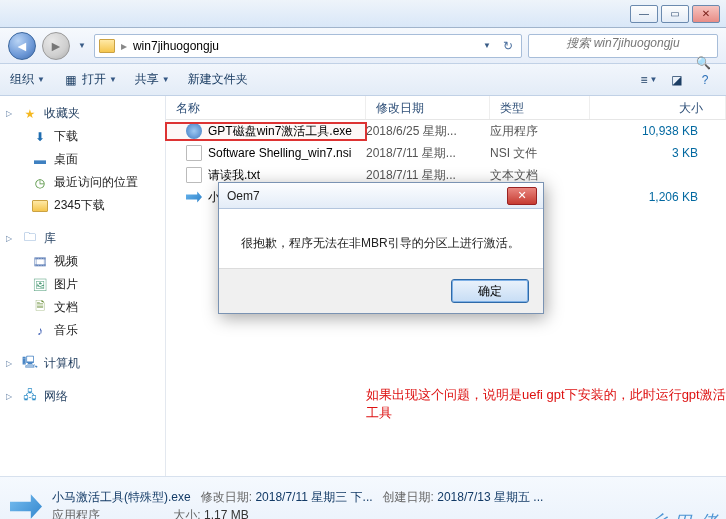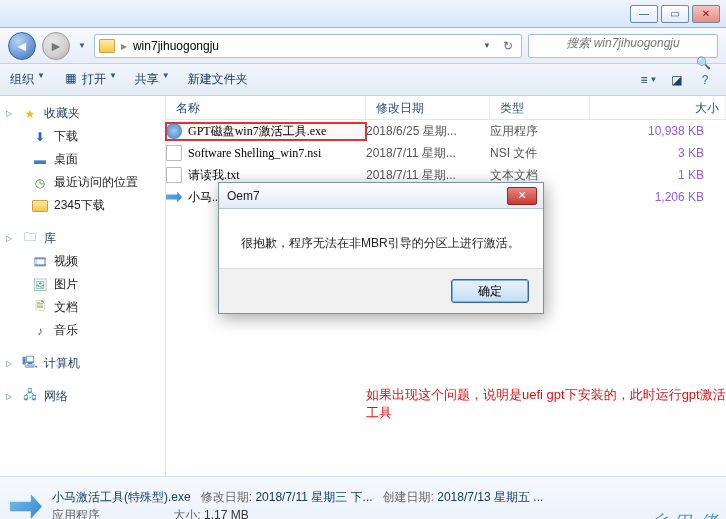--- a/index.html
+++ b/index.html
@@ -17,21 +17,21 @@
 .dropdown-arrow { font-size: 8px; color: #3a5c87; padding: 0 2px; }
 .addrbox { flex: 1; height: 24px; border: 1px solid #a7bdd9; background: #fff; display: flex; align-items: center; padding: 0 4px; gap: 6px; border-radius: 2px; }
 .addrbox .folder-i { width: 16px; height: 14px; background: linear-gradient(#ffe9a6,#f5c64e); border: 1px solid #cba243; border-radius: 1px; }
 .addrbox .sep { color: #888; }
 .addrrefresh { font-size: 12px; color: #4a6f9e; padding: 0 4px; }
 .searchbox { width: 190px; height: 24px; border: 1px solid #a7bdd9; background: #fff; display: flex; align-items: center; padding: 0 6px; gap: 4px; color: #767676; font-style: italic; border-radius: 2px; flex-direction: column; }
 .searchbox .mag { color: #4e77aa; font-style: normal; }
 
 
 .toolbar { height: 32px; background: linear-gradient(#f2f6fc,#e3ecf7); border-bottom: 1px solid #c1d1e6; display: flex; align-items: center; padding: 0 10px; gap: 18px; color: #1b3d63; }
-.toolbar .tb { display: flex; align-items: flex-start; gap: 3px; }
+.toolbar .tb { display: flex; align-items: center; gap: 3px; }
 .toolbar .arr { font-size: 8px; color: #355884; }
 .toolbar .right { margin-left: auto; display: flex; gap: 6px; align-items: center; }
 .iconbtn { width: 22px; height: 20px; border: 1px solid transparent; display: flex; align-items: center; justify-content: center; border-radius: 2px; }
 
 
 .main { display: flex; height: 380px; }
 .sidebar { width: 166px; background: #fff; border-right: 1px solid #e3e8ef; padding: 6px 4px; overflow: hidden; }
 .navgroup { margin-bottom: 10px; }
 .navhead, .navitem { display: flex; align-items: center; gap: 6px; padding: 3px 4px 3px 14px; color: #1d3a5c; cursor: default; white-space: nowrap; }
 .navhead { font-weight: normal; padding-left: 2px; }
@@ -51,26 +51,26 @@
 .ic.doc { color: #6b8f3a; }
 .ic.mus { color: #3b5cb3; }
 
 
 .content { flex: 1; position: relative; background: #fff; }
 .cols { display: flex; height: 24px; border-bottom: 1px solid #e6e6e6; color: #2d4e77; font-size: 12px; }
 .col { padding: 4px 10px; border-right: 1px solid #eee; }
 .col.name { width: 200px; }
 .col.date { width: 124px; }
 .col.type { width: 100px; }
-.col.size { flex: 1; text-align: right; padding-right: 6px; }
+.col.size { flex: 1; text-align: right; padding-right: 22px; }
 .row { display: flex; height: 22px; align-items: center; font-size: 12px; }
-.row .name { width: 200px; padding-left: 0; display: flex; align-items: center; gap: 6px; overflow: hidden; white-space: nowrap; font-family: Liberation Serif, serif; }
+.row .name { width: 200px; padding-left: 20px; display: flex; align-items: center; gap: 6px; overflow: hidden; white-space: nowrap; }
 .row .date { width: 124px; color: #555; }
 .row .type { width: 100px; color: #555; }
-.row .size { flex: 1; text-align: right; padding-right: 22px; color: #8b5cf6; }
+.row .size { flex: 1; text-align: right; padding-right: 28px; color: #0369a1; }
 .row.sel .name { outline: 2px solid #d33; outline-offset: -1px; background: rgba(200,70,60,0.04); }
 .row .fi { width: 16px; height: 16px; display: inline-block; }
 .fi.exe { background: radial-gradient(circle,#9ec9f2,#3e78c0); border-radius: 50%; }
 .fi.nsi { background: #fff; border: 1px solid #bbb; border-radius: 1px; }
 .fi.txt { background: #fff; border: 1px solid #bbb; border-radius: 1px; }
 .fi.exe2 { background: linear-gradient(135deg,#6bb7ef,#2a7fc7); clip-path: polygon(0 35%, 70% 35%, 70% 15%, 100% 50%, 70% 85%, 70% 65%, 0 65%); }
 
 .rednote { position: absolute; left: 200px; top: 290px; color: #d11; font-size: 13px; font-weight: 500; }
 
 
@@ -229,21 +229,20 @@
       <div class="type">NSI 文件</div>
       <div class="size">3 KB</div>
     </div>
     <div class="row">
       <div class="name">
           <span class="fi txt"></span>
           <span>请读我.txt</span>
         </div>
       <div class="date">2018/7/11 星期...</div>
       <div class="type">文本文档</div>
-      <div class="size">1 KB</div>
     </div>
     <div class="row">
       <div class="name">
           <span class="fi exe2"></span>
           <span>小马...</span>
         </div>
       <div class="date"></div>
       <div class="type"></div>
       <div class="size">1,206 KB</div>
     </div>

